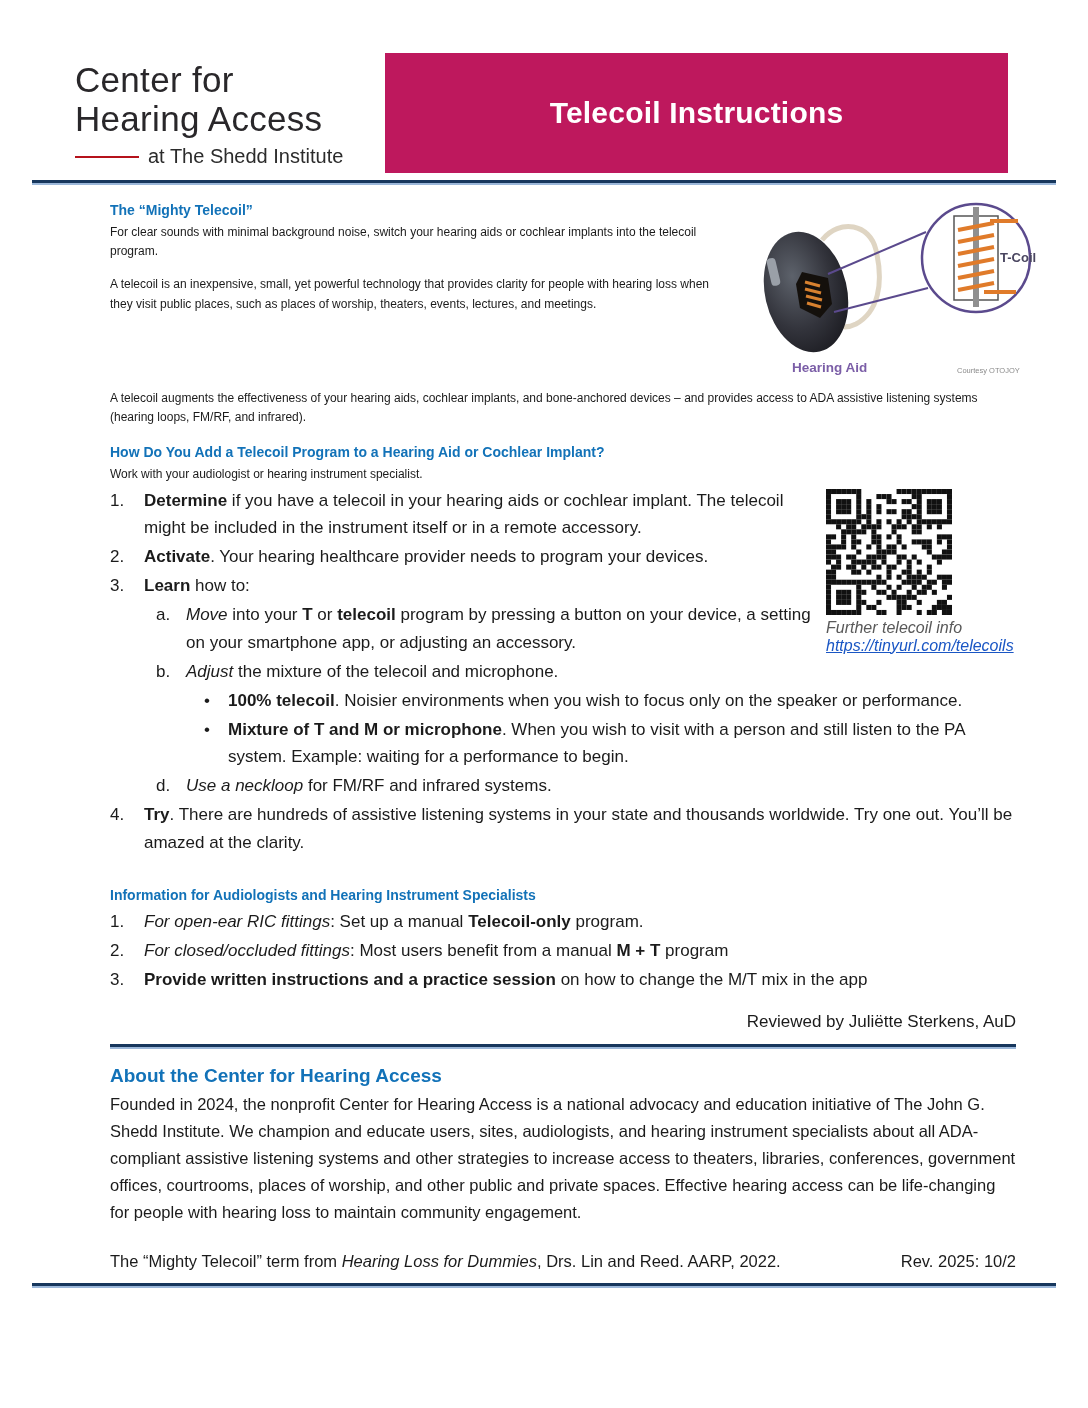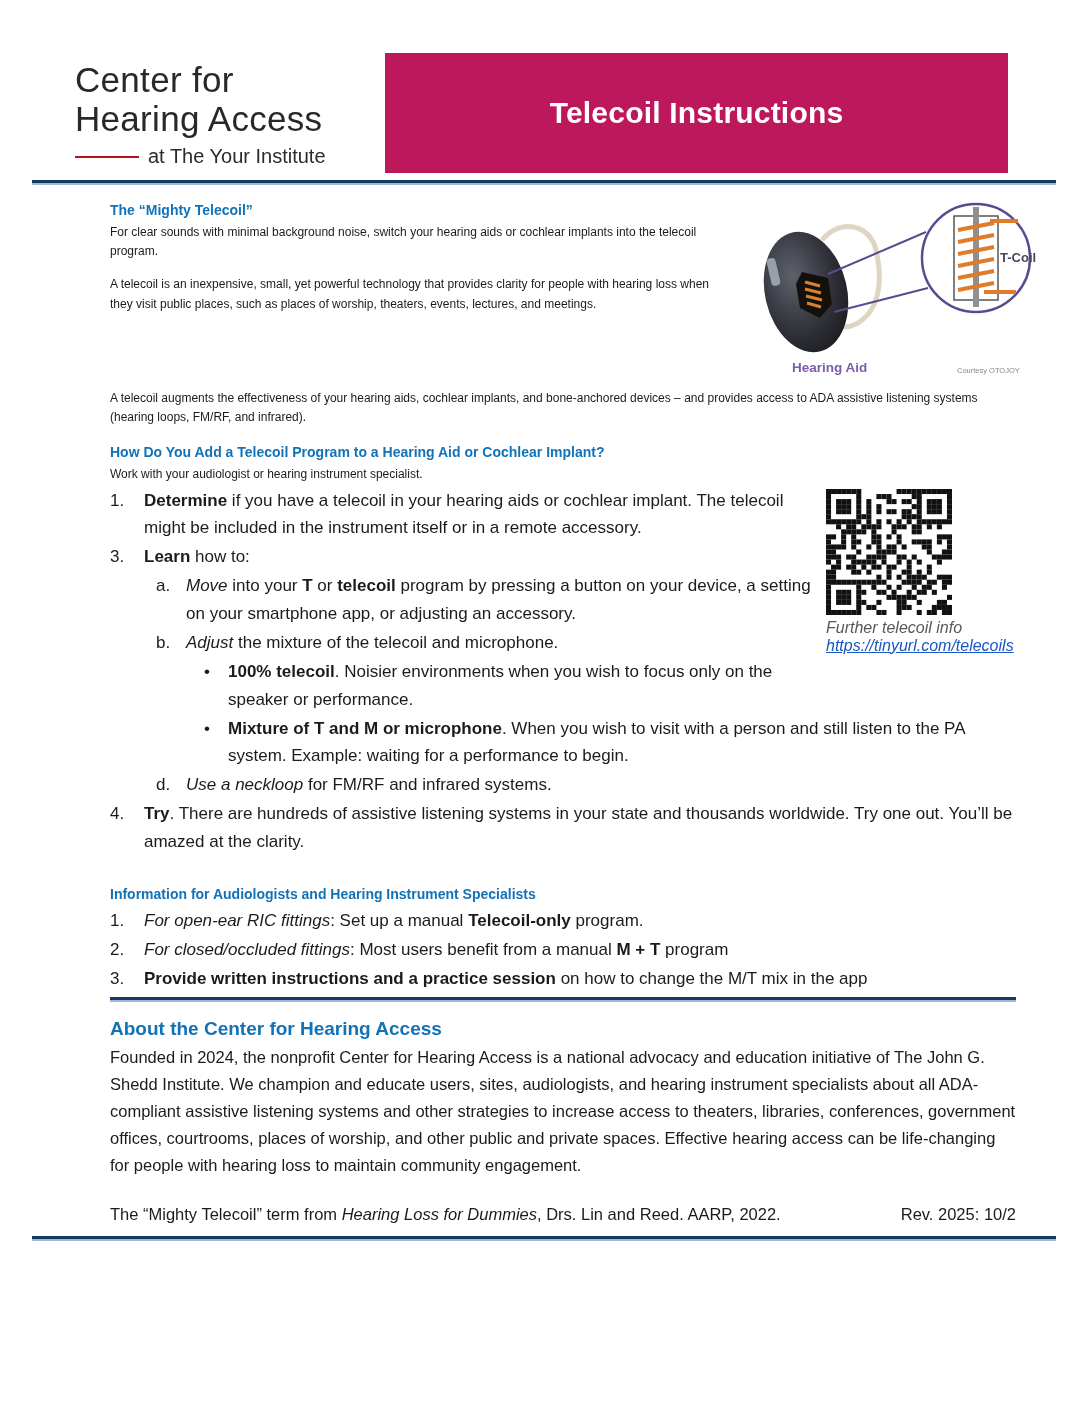--- a/index.html
+++ b/index.html
@@ -50,21 +50,21 @@
 <body>
 
 <div class="page">
 
   <div class="header">
     <div class="logo">
       <div class="logo-line">Center for</div>
       <div class="logo-line">Hearing Access</div>
       <div class="logo-tagline">
         <span class="red-line"></span>
-        <span class="tagline-text">at The Your Institute</span>
+        <span class="tagline-text">at The Shedd Institute</span>
       </div>
     </div>
     <div class="banner">
       <span class="banner-title">Telecoil Instructions</span>
     </div>
   </div>
   <div class="rule rule-top"></div>
 
   <div class="content">
 
@@ -446,37 +446,39 @@
           <rect x="105" y="120" width="5" height="5" fill="#111"></rect>
           <rect x="115" y="120" width="5" height="5" fill="#111"></rect>
           <rect x="120" y="120" width="5" height="5" fill="#111"></rect>
         </svg>
       <div class="qr-caption">Further telecoil info</div>
       <a class="qr-link" href="#">https://tinyurl.com/telecoils</a>
     </div>
 
     <div id="howto-list">
         <div class="li d0"><span class="marker">1.</span><span class="seg-b">Determine</span><span> if you have a telecoil in your hearing aids or cochlear implant. The telecoil might be included in the instrument itself or in a remote accessory.</span></div>
+        <div class="li d0"><span class="marker">2.</span><span class="seg-b">Activate</span><span>. Your hearing healthcare provider needs to program your devices.</span></div>
         <div class="li d0"><span class="marker">3.</span><span class="seg-b">Learn</span><span> how to:</span></div>
         <div class="li d1"><span class="marker">a.</span><span class="seg-i">Move</span><span> into your </span><span class="seg-b">T</span><span> or </span><span class="seg-b">telecoil</span><span> program by pressing a button on your device, a setting on your smartphone app, or adjusting an accessory.</span></div>
         <div class="li d1"><span class="marker">b.</span><span class="seg-i">Adjust</span><span> the mixture of the telecoil and microphone.</span></div>
         <div class="li d2"><span class="marker">•</span><span class="seg-b">100% telecoil</span><span>. Noisier environments when you wish to focus only on the speaker or performance.</span></div>
         <div class="li d2"><span class="marker">•</span><span class="seg-b">Mixture of T and M or microphone</span><span>. When you wish to visit with a person and still listen to the PA system. Example: waiting for a performance to begin.</span></div>
         <div class="li d1"><span class="marker">d.</span><span class="seg-i">Use a neckloop</span><span> for FM/RF and infrared systems.</span></div>
         <div class="li d0"><span class="marker">4.</span><span class="seg-b">Try</span><span>. There are hundreds of assistive listening systems in your state and thousands worldwide. Try one out. You’ll be amazed at the clarity.</span></div>
       </div>
     <div class="clearfix"></div>
 
     <h2 style="margin-top:30px;">Information for Audiologists and Hearing Instrument Specialists</h2>
     <div id="aud-list">
         <div class="li d0"><span class="marker">1.</span><span class="seg-i">For open-ear RIC fittings</span><span>: Set up a manual </span><span class="seg-b">Telecoil-only</span><span> program.</span></div>
         <div class="li d0"><span class="marker">2.</span><span class="seg-i">For closed/occluded fittings</span><span>: Most users benefit from a manual </span><span class="seg-b">M + T</span><span> program</span></div>
         <div class="li d0"><span class="marker">3.</span><span class="seg-b">Provide written instructions and a practice session</span><span> on how to change the M/T mix in the app</span></div>
       </div>
 
+    <div class="reviewed">Reviewed by Juliëtte Sterkens, AuD</div>
 
     <div class="rule rule-mid"></div>
 
     <h2 class="about-heading">About the Center for Hearing Access</h2>
     <p class="about-body">Founded in 2024, the nonprofit Center for Hearing Access is a national advocacy and education initiative of The John G. Shedd Institute. We champion and educate users, sites, audiologists, and hearing instrument specialists about all ADA-compliant assistive listening systems and other strategies to increase access to theaters, libraries, conferences, government offices, courtrooms, places of worship, and other public and private spaces. Effective hearing access can be life-changing for people with hearing loss to maintain community engagement.</p>
 
     <div class="source-row">
       <span id="source-note"><span>The “Mighty Telecoil” term from </span><span class="seg-i">Hearing Loss for Dummies</span><span>, Drs. Lin and Reed. AARP, 2022.</span></span>
       <span>Rev. 2025: 10/2</span>
     </div>

